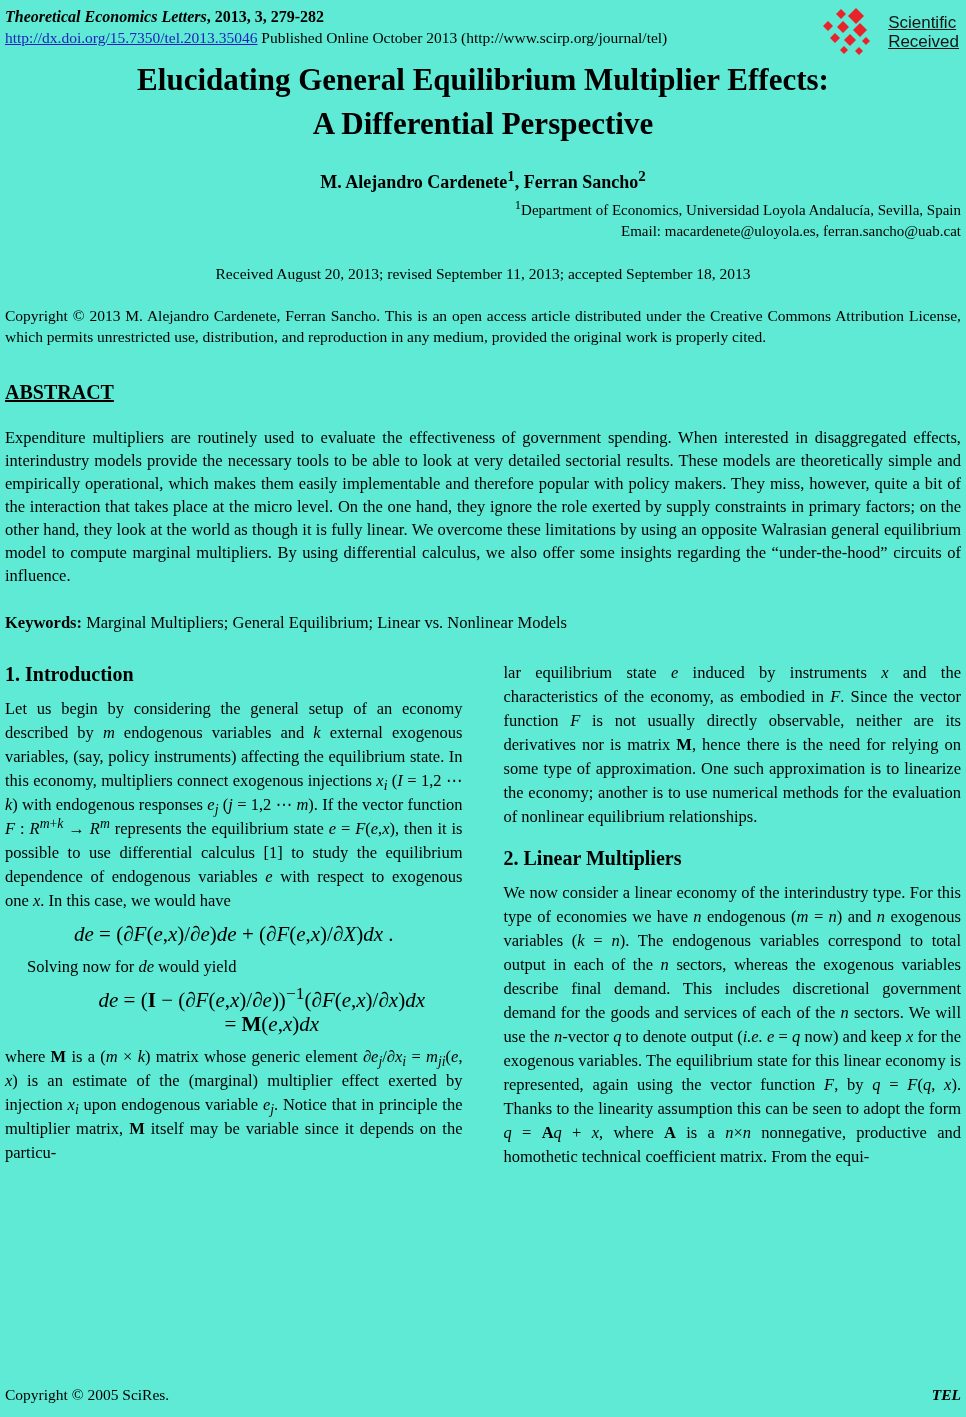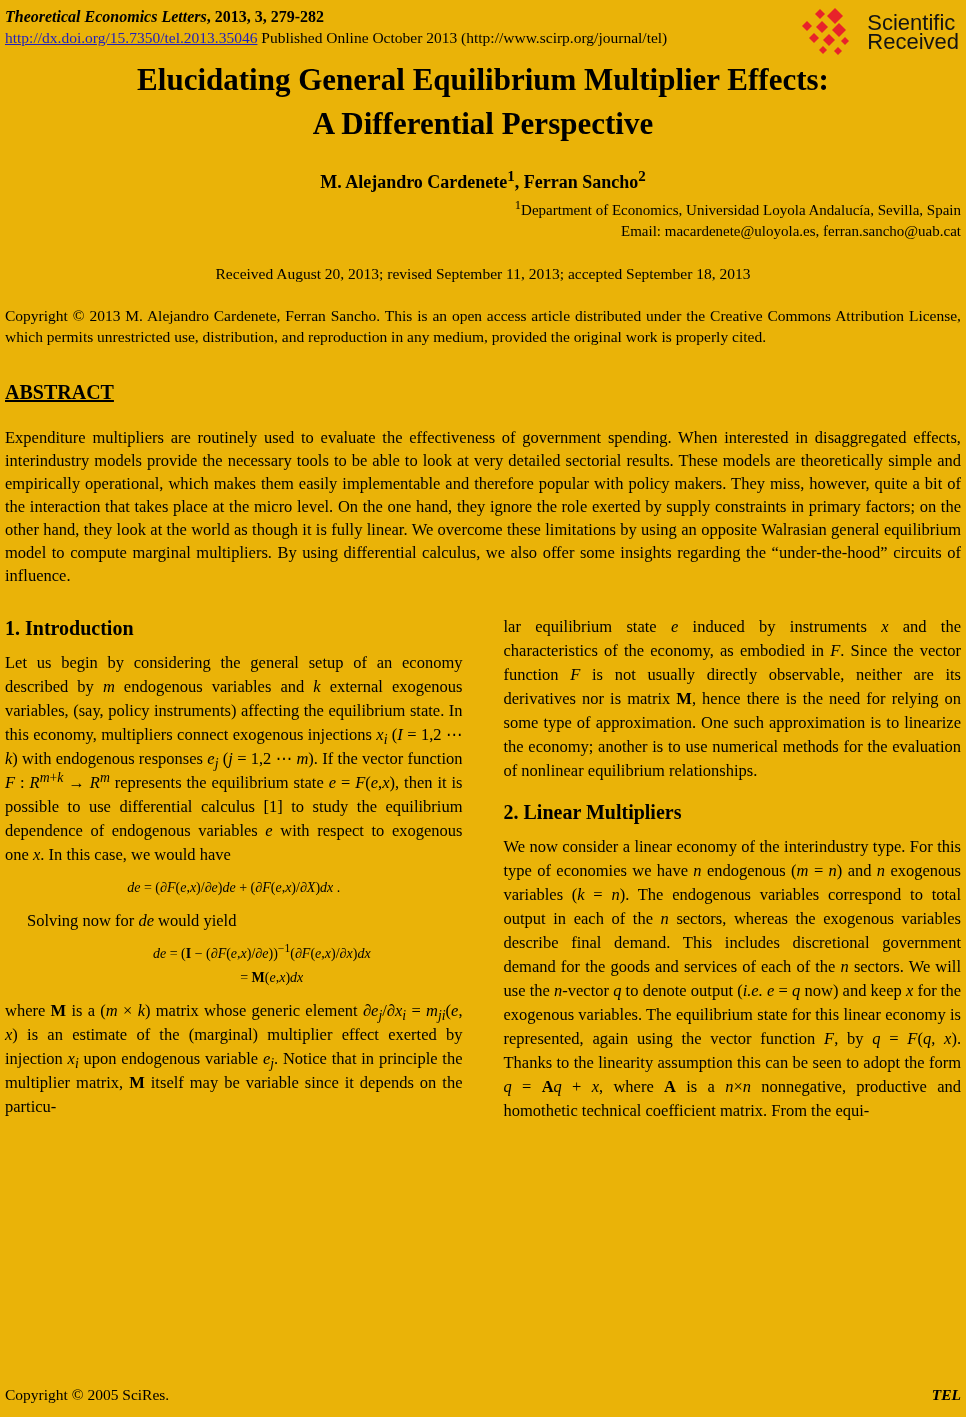--- a/index.html
+++ b/index.html
@@ -1,53 +1,53 @@
 <!DOCTYPE html>
 <html><head>
 <meta charset="utf-8">
 <style>
   * { margin:0; padding:0; box-sizing:border-box; }
   html,body { background:#ffffff; }
   .page {
     position:relative;
     width:966px; height:1417px;
     margin:0 auto;
-    background:#eab308;
+    background:#5eead4;
     color:#000;
     font-family:"Liberation Serif", serif;
     padding:6px 5px 0 5px;
     overflow:hidden;
   }
   sup, sub { line-height:0; }
   
   .hdr { display:flex; justify-content:space-between; align-items:flex-start; }
   .hdr-left { font-size:16px; line-height:21px; }
   .hdr-line1 { font-weight:bold; }
   .hdr-journal { font-style:italic; }
   .hdr-line2 { font-size:15.5px; }
   .doi-link { color:#2222bb; text-decoration:underline; cursor:pointer; }
   .logo { display:flex; align-items:center; gap:5px; padding-right:2px; }
-  .logo-text { font-family:"Liberation Sans", sans-serif; font-size:22px; line-height:19px; color:#141414; }
+  .logo-text { font-family:"Liberation Sans", sans-serif; font-size:17px; line-height:19px; color:#141414;text-decoration:underline; }
   
   .title { text-align:center; font-size:31px; font-weight:bold; line-height:44px; }
   .authors { margin-top:26px; text-align:center; font-size:18px; font-weight:bold; }
   .affils { margin-top:7px; text-align:right; font-size:15px; line-height:20.5px; }
   .received { margin-top:24px; text-align:center; font-size:15.5px; }
   .copyright-notice { margin-top:22px; font-size:15.5px; line-height:21px; text-align:justify; }
   .abs-h { margin-top:34px; font-size:20px; font-weight:bold;text-decoration:underline; }
   .abs-p { margin-top:22px; font-size:16.5px; line-height:23px; text-align:justify; }
   .kw { margin-top:26px; font-size:16.5px; }
   .kw b { font-weight:bold; }
   
   .cols { margin-top:28px; display:flex; gap:41px; }
   .col { width:458px; font-size:16.5px; line-height:24px; text-align:justify; }
   .col h3 { font-size:20px; line-height:26px; font-weight:bold; margin:0 0 10px 0; text-align:left; }
   .col h3.h2nd { margin-top:16px; }
   .col p { margin:0; }
-  .formula { font-size:14px; line-height:24px; margin:9px 0; text-align:center; }
+  .formula { font-size:21px; line-height:24px; margin:9px 0; text-align:center; }
   .formula2 { text-align:center; padding-left:56px; }
   .formula2 .f2l2 { display:block; padding-left:20px; }
   .indent { text-indent:22px; }
   
   .ftr {
     position:absolute; left:5px; right:5px; bottom:13px;
     display:flex; justify-content:space-between;
     font-size:15.5px;
   }
   .ftr-tel { font-weight:bold; font-style:italic; }
@@ -99,20 +99,21 @@
     <div>Email: macardenete@uloyola.es, ferran.sancho@uab.cat</div>
   </div>
 
   <div class="received">Received August 20, 2013; revised September 11, 2013; accepted September 18, 2013</div>
 
   <p class="copyright-notice">Copyright © 2013 M. Alejandro Cardenete, Ferran Sancho. This is an open access article distributed under the Creative Commons Attribution License, which permits unrestricted use, distribution, and reproduction in any medium, provided the original work is properly cited.</p>
 
   <h2 class="abs-h">ABSTRACT</h2>
   <p class="abs-p">Expenditure multipliers are routinely used to evaluate the effectiveness of government spending. When interested in disaggregated effects, interindustry models provide the necessary tools to be able to look at very detailed sectorial results. These models are theoretically simple and empirically operational, which makes them easily implementable and therefore popular with policy makers. They miss, however, quite a bit of the interaction that takes place at the micro level. On the one hand, they ignore the role exerted by supply constraints in primary factors; on the other hand, they look at the world as though it is fully linear. We overcome these limitations by using an opposite Walrasian general equilibrium model to compute marginal multipliers. By using differential calculus, we also offer some insights regarding the “under-the-hood” circuits of influence.</p>
 
+  <p class="kw"><b>Keywords:</b><span> Marginal Multipliers; General Equilibrium; Linear vs. Nonlinear Models</span></p>
 
   <div class="cols">
     <div class="col">
       <h3>1. Introduction</h3>
       <p>Let us begin by considering the general setup of an economy described by <i>m</i> endogenous variables and <i>k</i> external exogenous variables, (say, policy instruments) affecting the equilibrium state. In this economy, multipliers connect exogenous injections <i>x<sub>i</sub></i> (<i>I</i> = 1,2 ⋯ <i>k</i>) with endogenous responses <i>e<sub>j</sub></i> (<i>j</i> = 1,2 ⋯ <i>m</i>). If the vector function <i>F</i> : <i>R</i><sup><i>m</i>+<i>k</i></sup> → <i>R</i><sup><i>m</i></sup> represents the equilibrium state <i>e</i> = <i>F</i>(<i>e</i>,<i>x</i>), then it is possible to use differential calculus [1] to study the equilibrium dependence of endogenous variables <i>e</i> with respect to exogenous one <i>x</i>. In this case, we would have</p>
       <div class="formula"><i>de</i> = (∂<i>F</i>(<i>e</i>,<i>x</i>)/∂<i>e</i>)<i>de</i> + (∂<i>F</i>(<i>e</i>,<i>x</i>)/∂<i>X</i>)<i>dx</i> .</div>
       <p class="indent">Solving now for <i>de</i> would yield</p>
       <div class="formula formula2">
         <span><i>de</i> = (<b>I</b> − (∂<i>F</i>(<i>e</i>,<i>x</i>)/∂<i>e</i>))<sup>−1</sup>(∂<i>F</i>(<i>e</i>,<i>x</i>)/∂<i>x</i>)<i>dx</i></span>
         <span class="f2l2">= <b>M</b>(<i>e</i>,<i>x</i>)<i>dx</i></span>

